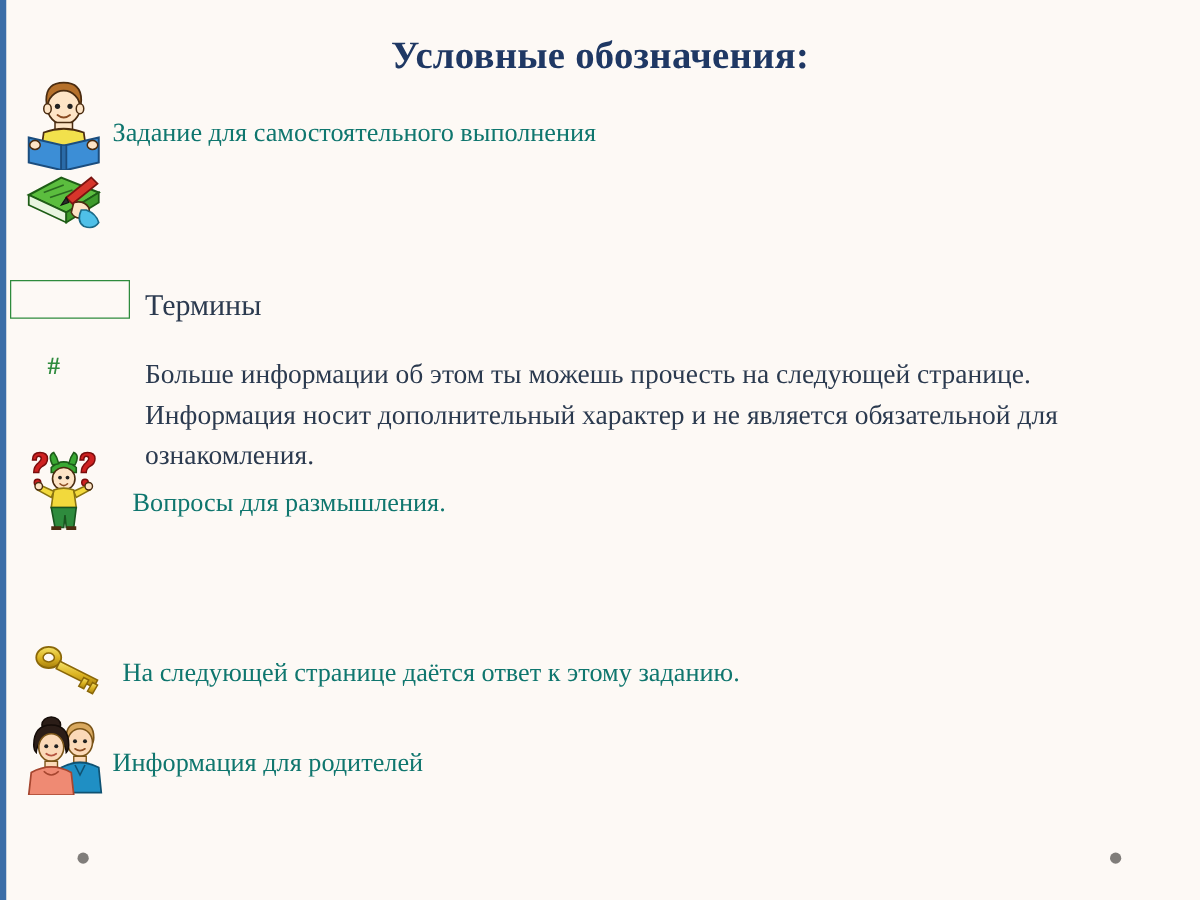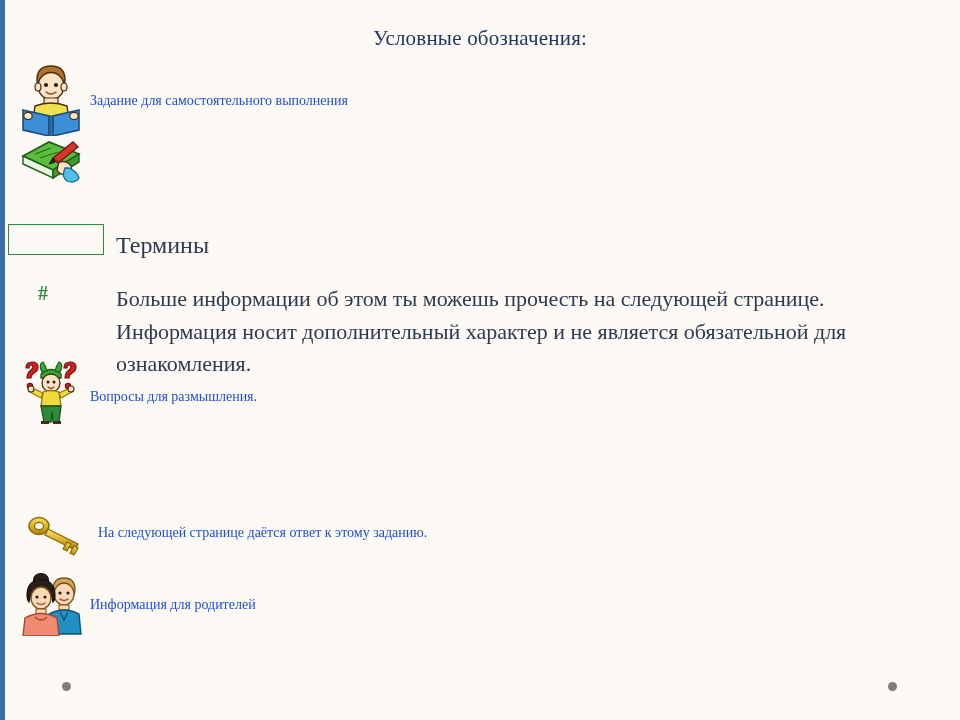--- a/index.html
+++ b/index.html
@@ -33,42 +33,42 @@
   }
 
   
   #page-title {
     position: absolute;
     left: 0;
     top: 26px;
     width: 960px;
     text-align: center;
     font-family: "Liberation Serif", "DejaVu Serif", serif;
-    font-weight: normal;
-    font-size: 21px;
+    font-weight: bold;
+    font-size: 31px;
     letter-spacing: 0.2px;
     color: #1f3864;
   }
 
   
   .legend-row {
     position: absolute;
     display: flex;
     align-items: flex-start;
   }
   .legend-icon {
     width: 78px;
     flex: 0 0 78px;
     display: flex;
     justify-content: center;
     align-items: center;
   }
   .legend-label {
-    font-size: 14px;
-    color: #1d4ed8;
+    font-size: 21px;
+    color: #0f766e;
     line-height: 1.34;
     font-family: "Liberation Serif", "DejaVu Serif", serif;
   }
 
   
   #terms-box {
     position: absolute;
     left: 8px;
     top: 224px;
     width: 96px;
@@ -217,21 +217,21 @@
         <path d="M44 35 l11 -5 l2 4 l-11 6 z" fill="#f2d93c" stroke="#8a7410" stroke-width="1.2"></path>
         <circle cx="16" cy="31" r="3" fill="#fde4c6" stroke="#4a2c10" stroke-width="1.1"></circle>
         <circle cx="56" cy="31" r="3" fill="#fde4c6" stroke="#4a2c10" stroke-width="1.1"></circle>
 
         <path d="M26 48 h20 l-2 16 h-6 l-1 -10 l-1 10 h-7 z" fill="#2e8b3d" stroke="#18541f" stroke-width="1.3"></path>
 
         <path d="M26 63 h8 v3 h-8 z" fill="#4a2c10"></path>
         <path d="M38 63 h8 v3 h-8 z" fill="#4a2c10"></path>
       </svg>
     </div>
-    <div class="legend-label" style="padding-top:30px;">Вопросы для размышления.</div>
+    <div class="legend-label" style="padding-top:30px;margin-left:16px;">Вопросы для размышления.</div>
   </div>
 
 
   <div class="legend-row" style="left:20px; top:510px; width:900px;">
     <div class="legend-icon">
       <svg width="72" height="48" viewBox="0 0 72 48" aria-hidden="true">
         <defs>
           <linearGradient id="keyGrad" x1="0" y1="0" x2="0" y2="1">
             <stop offset="0%" stop-color="#f5e36a"></stop>
             <stop offset="50%" stop-color="#dcb422"></stop>

